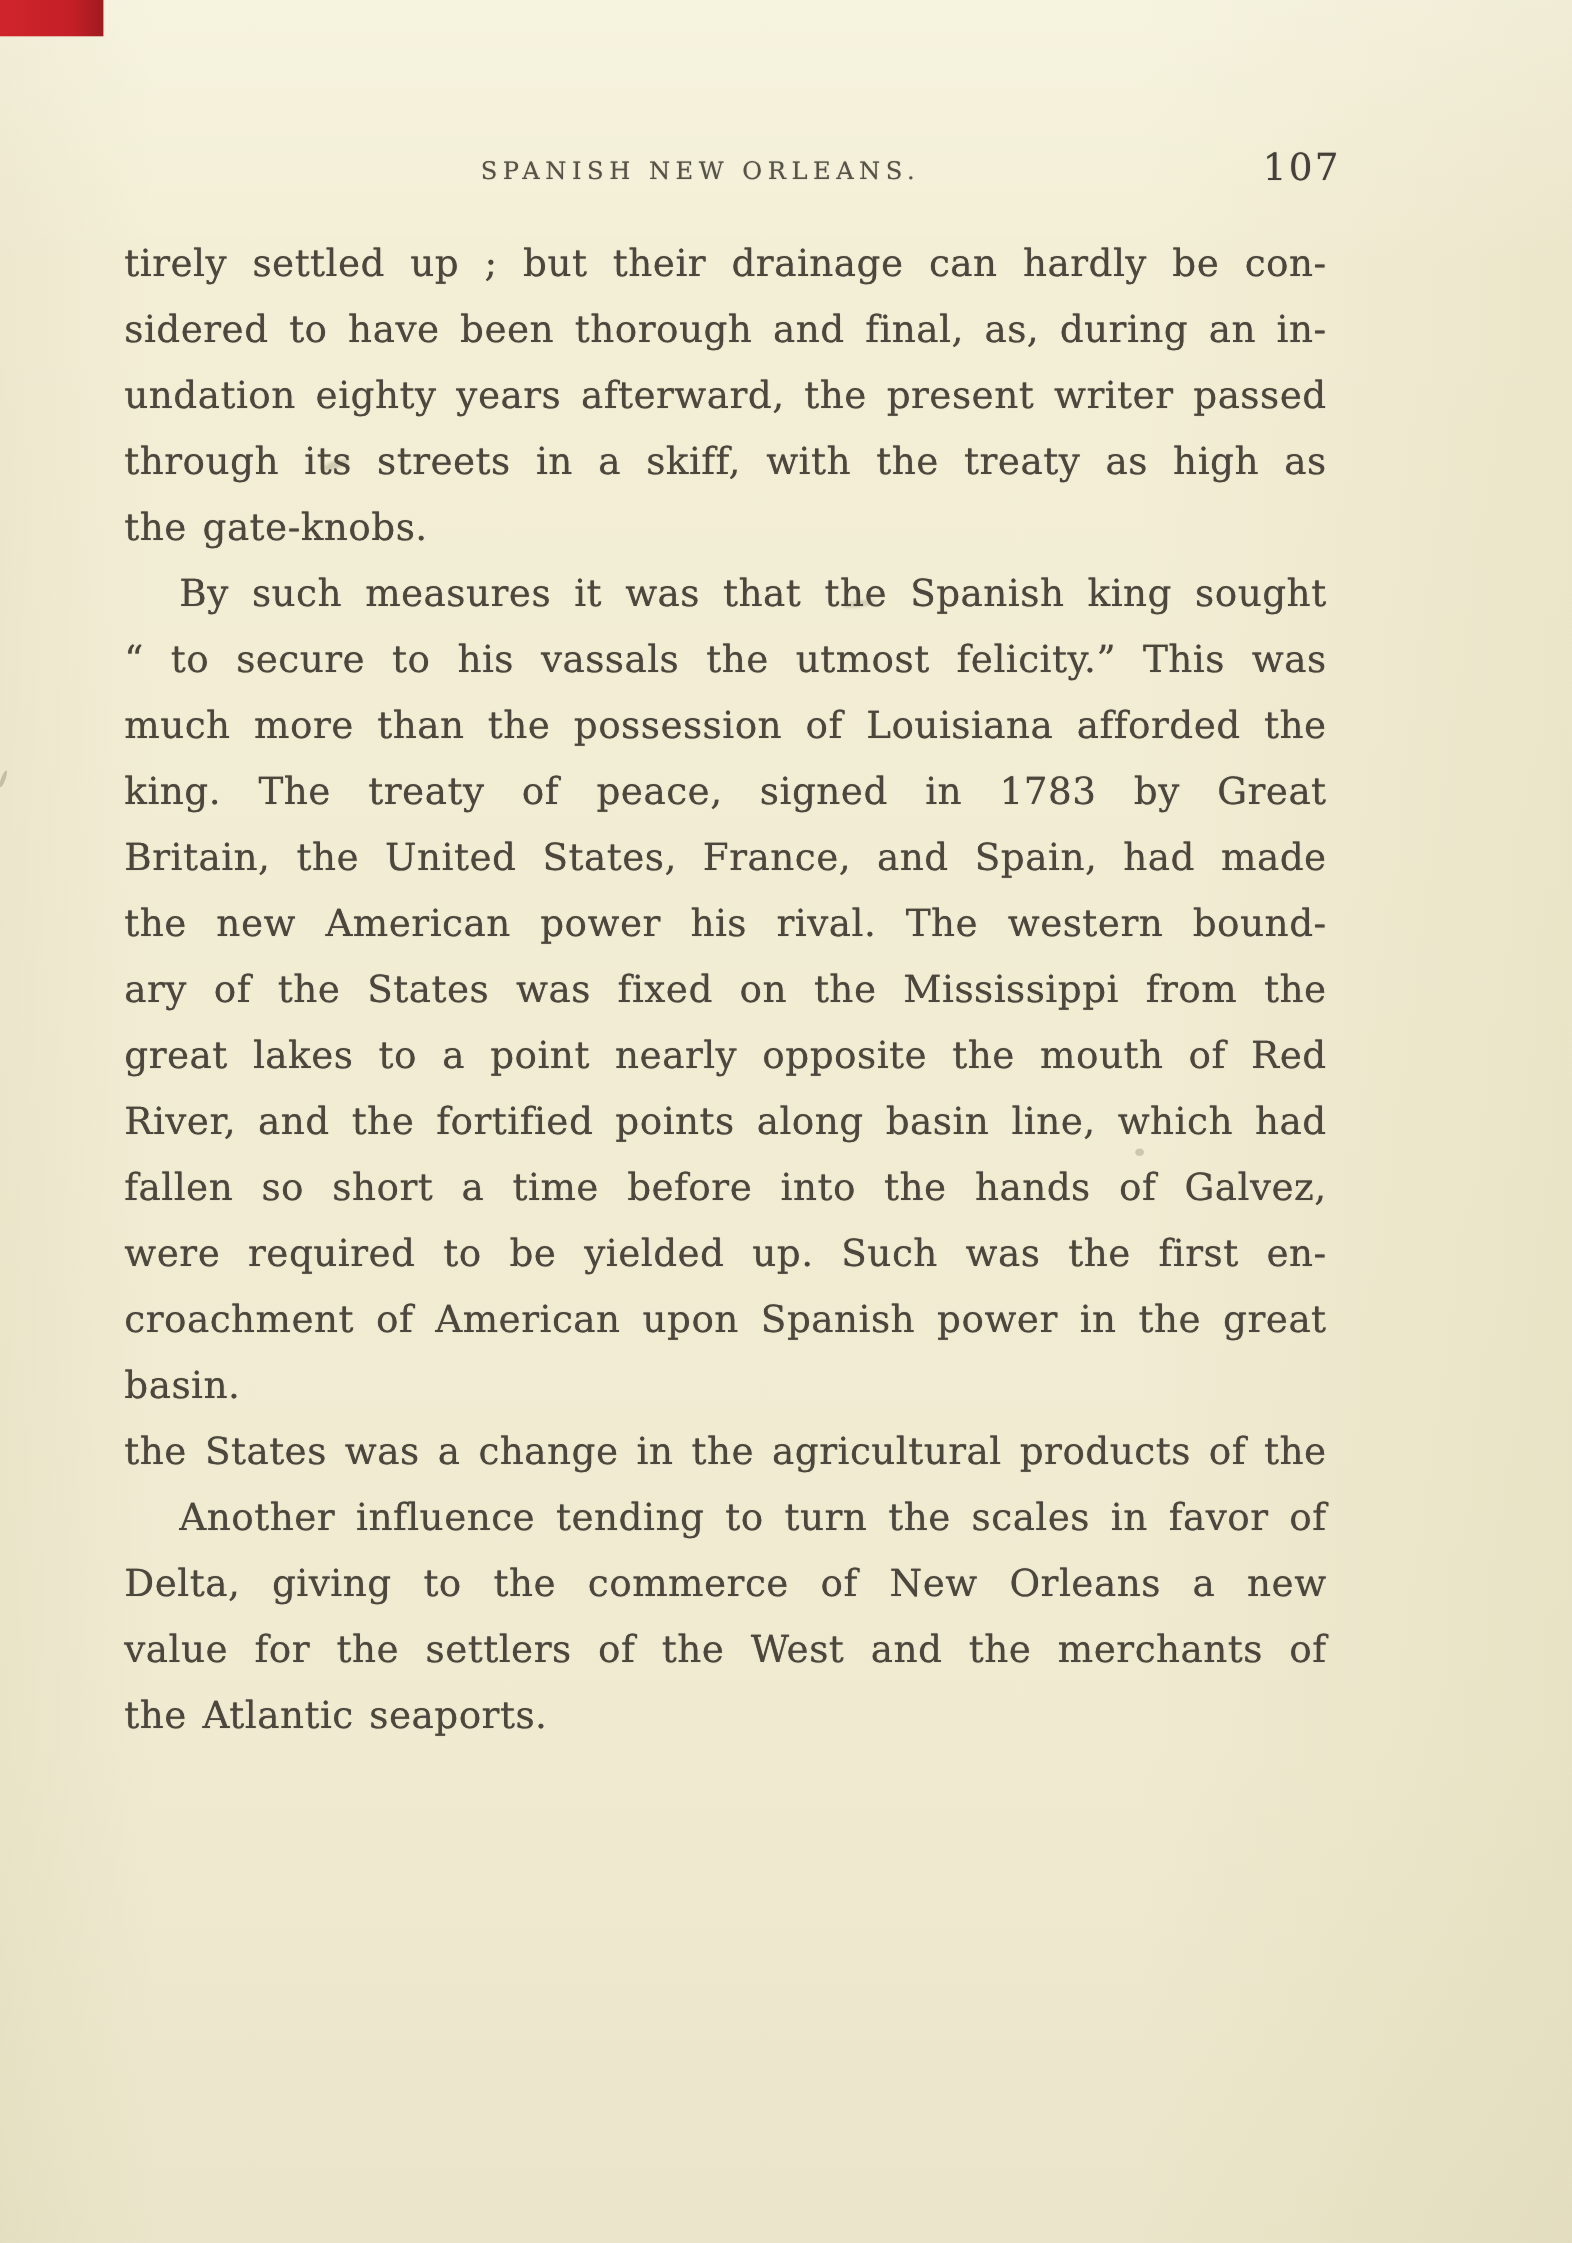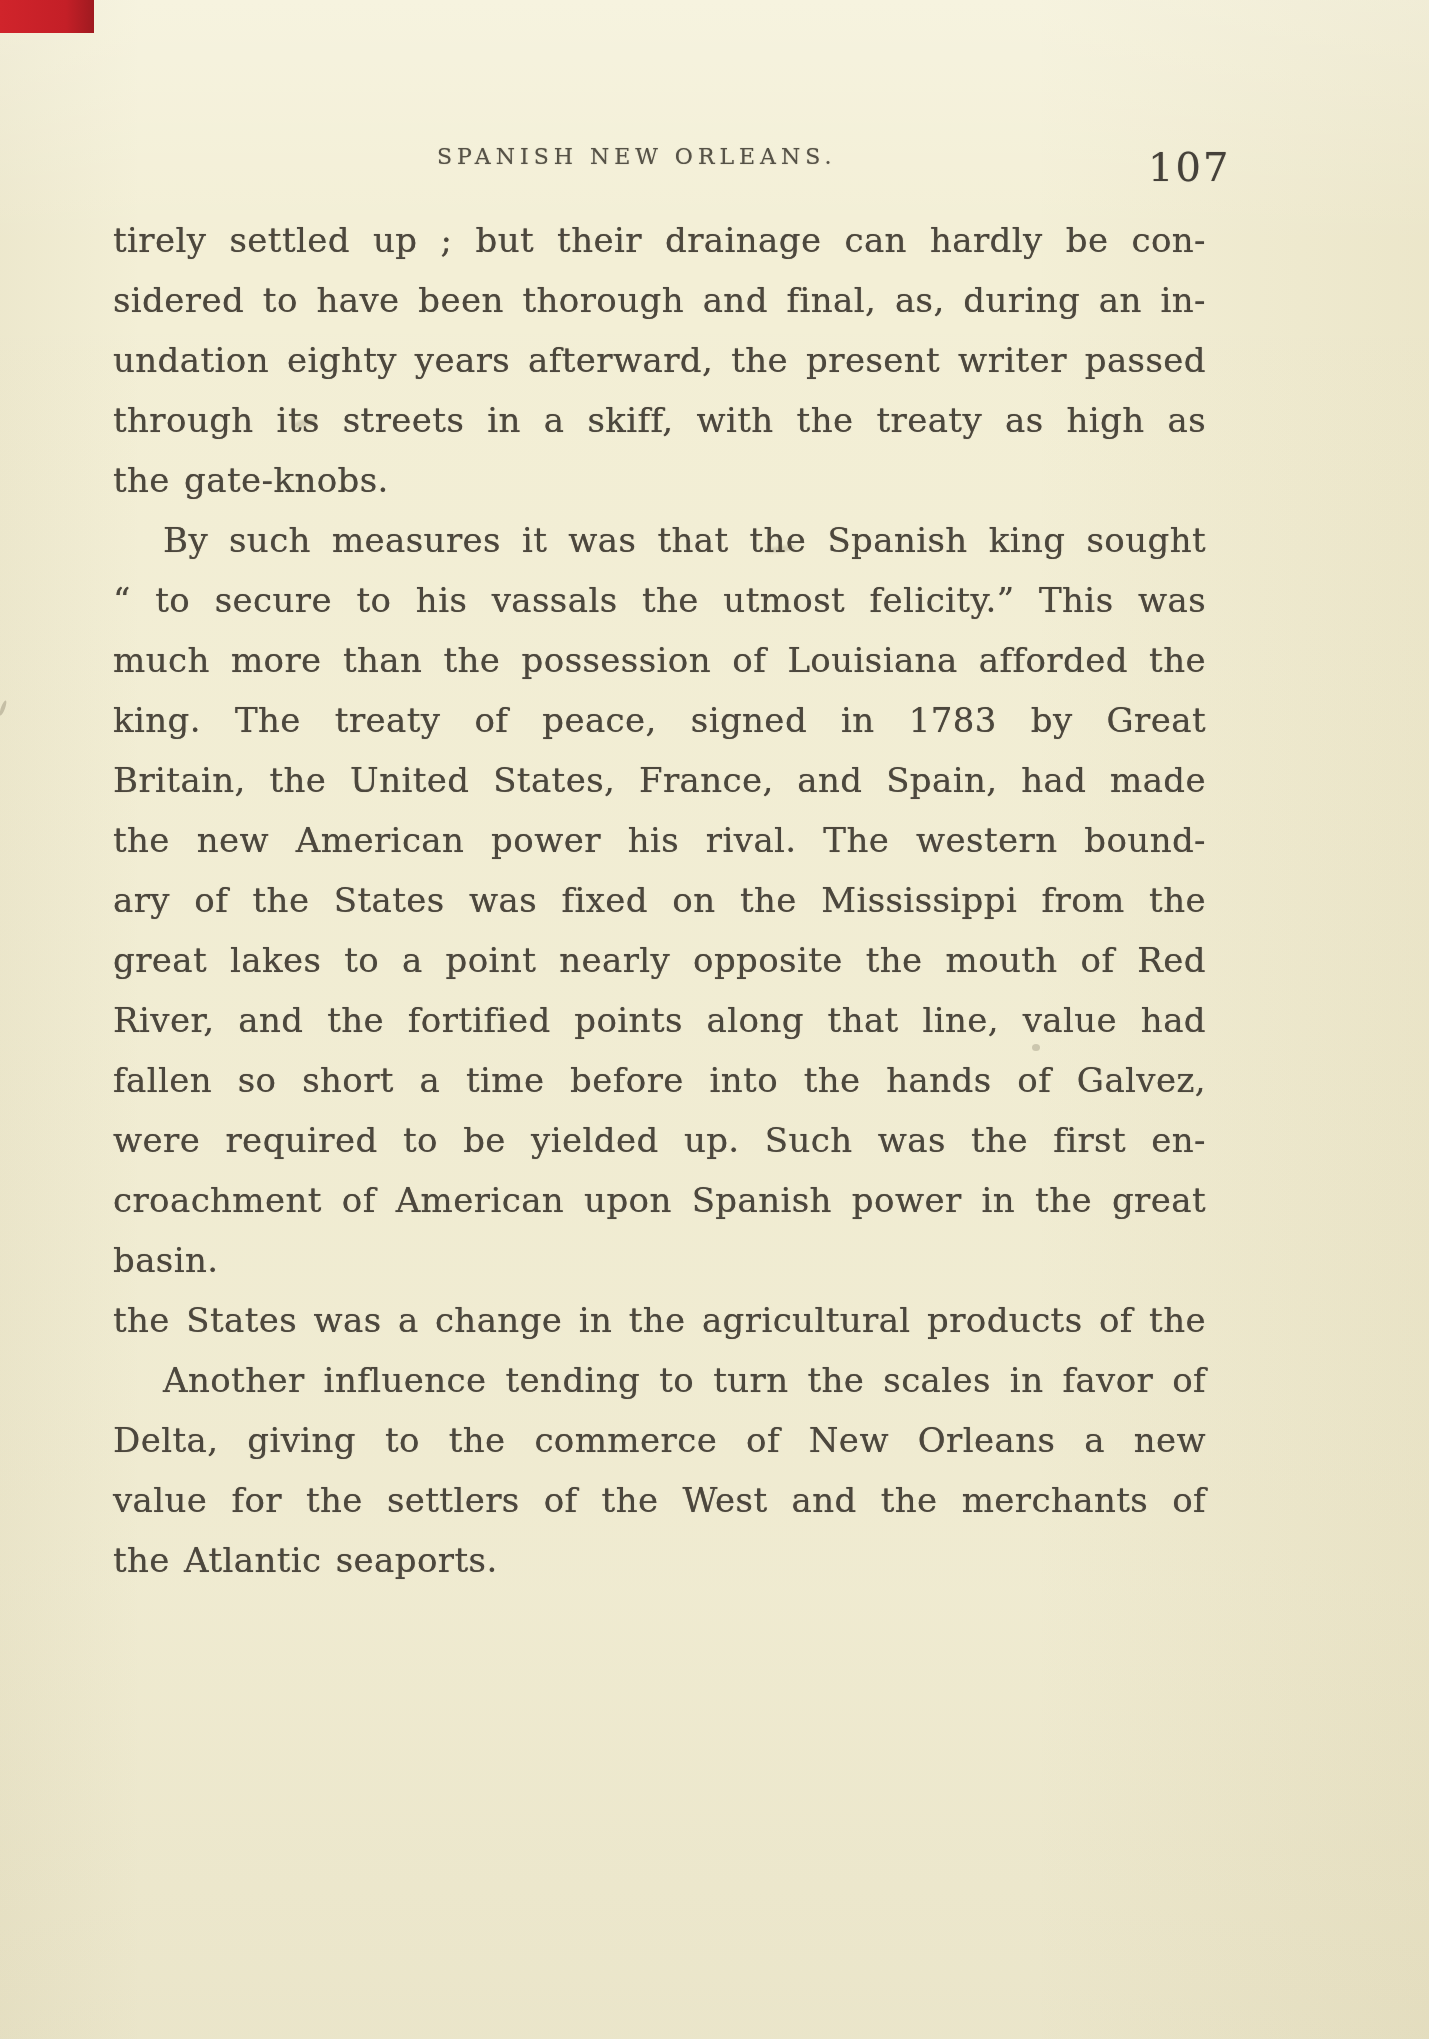--- a/index.html
+++ b/index.html
@@ -33,22 +33,22 @@
     top: 144px;
     font-size: 22px;
     letter-spacing: 5px;
     color: #565247;
     white-space: nowrap;
     text-shadow: 0 0 1px rgba(86,82,71,0.55);
   }
   .page-number {
     position: absolute;
     left: 1148px;
-    top: 144px;
-    font-size: 40px;
+    top: 133px;
+    font-size: 34px;
     color: #45413a;
     letter-spacing: 2px;
     text-shadow: 0 0 1px rgba(70,65,58,0.5);
   }
   .body-text {
     position: absolute;
     left: 113px;
     top: 210px;
     width: 1093px;
     font-size: 34px;
@@ -98,21 +98,21 @@
     <div class="line">through its streets in a skiff, with the treaty as high as</div>
     <div class="line end">the gate-knobs.</div>
     <div class="line indent">By such measures it was that the Spanish king sought</div>
     <div class="line">“ to secure to his vassals the utmost felicity.” This was</div>
     <div class="line">much more than the possession of Louisiana afforded the</div>
     <div class="line">king. The treaty of peace, signed in 1783 by Great</div>
     <div class="line">Britain, the United States, France, and Spain, had made</div>
     <div class="line">the new American power his rival. The western bound-</div>
     <div class="line">ary of the States was fixed on the Mississippi from the</div>
     <div class="line">great lakes to a point nearly opposite the mouth of Red</div>
-    <div class="line">River, and the fortified points along that line, value had</div>
+    <div class="line">River, and the fortified points along basin line, which had</div>
     <div class="line">fallen so short a time before into the hands of Galvez,</div>
     <div class="line">were required to be yielded up. Such was the first en-</div>
     <div class="line">croachment of American upon Spanish power in the great</div>
     <div class="line end">basin.</div>
     <div class="line">the States was a change in the agricultural products of the</div>
     <div class="line indent">Another influence tending to turn the scales in favor of</div>
     <div class="line">Delta, giving to the commerce of New Orleans a new</div>
     <div class="line">value for the settlers of the West and the merchants of</div>
     <div class="line end">the Atlantic seaports.</div>
   </div>

